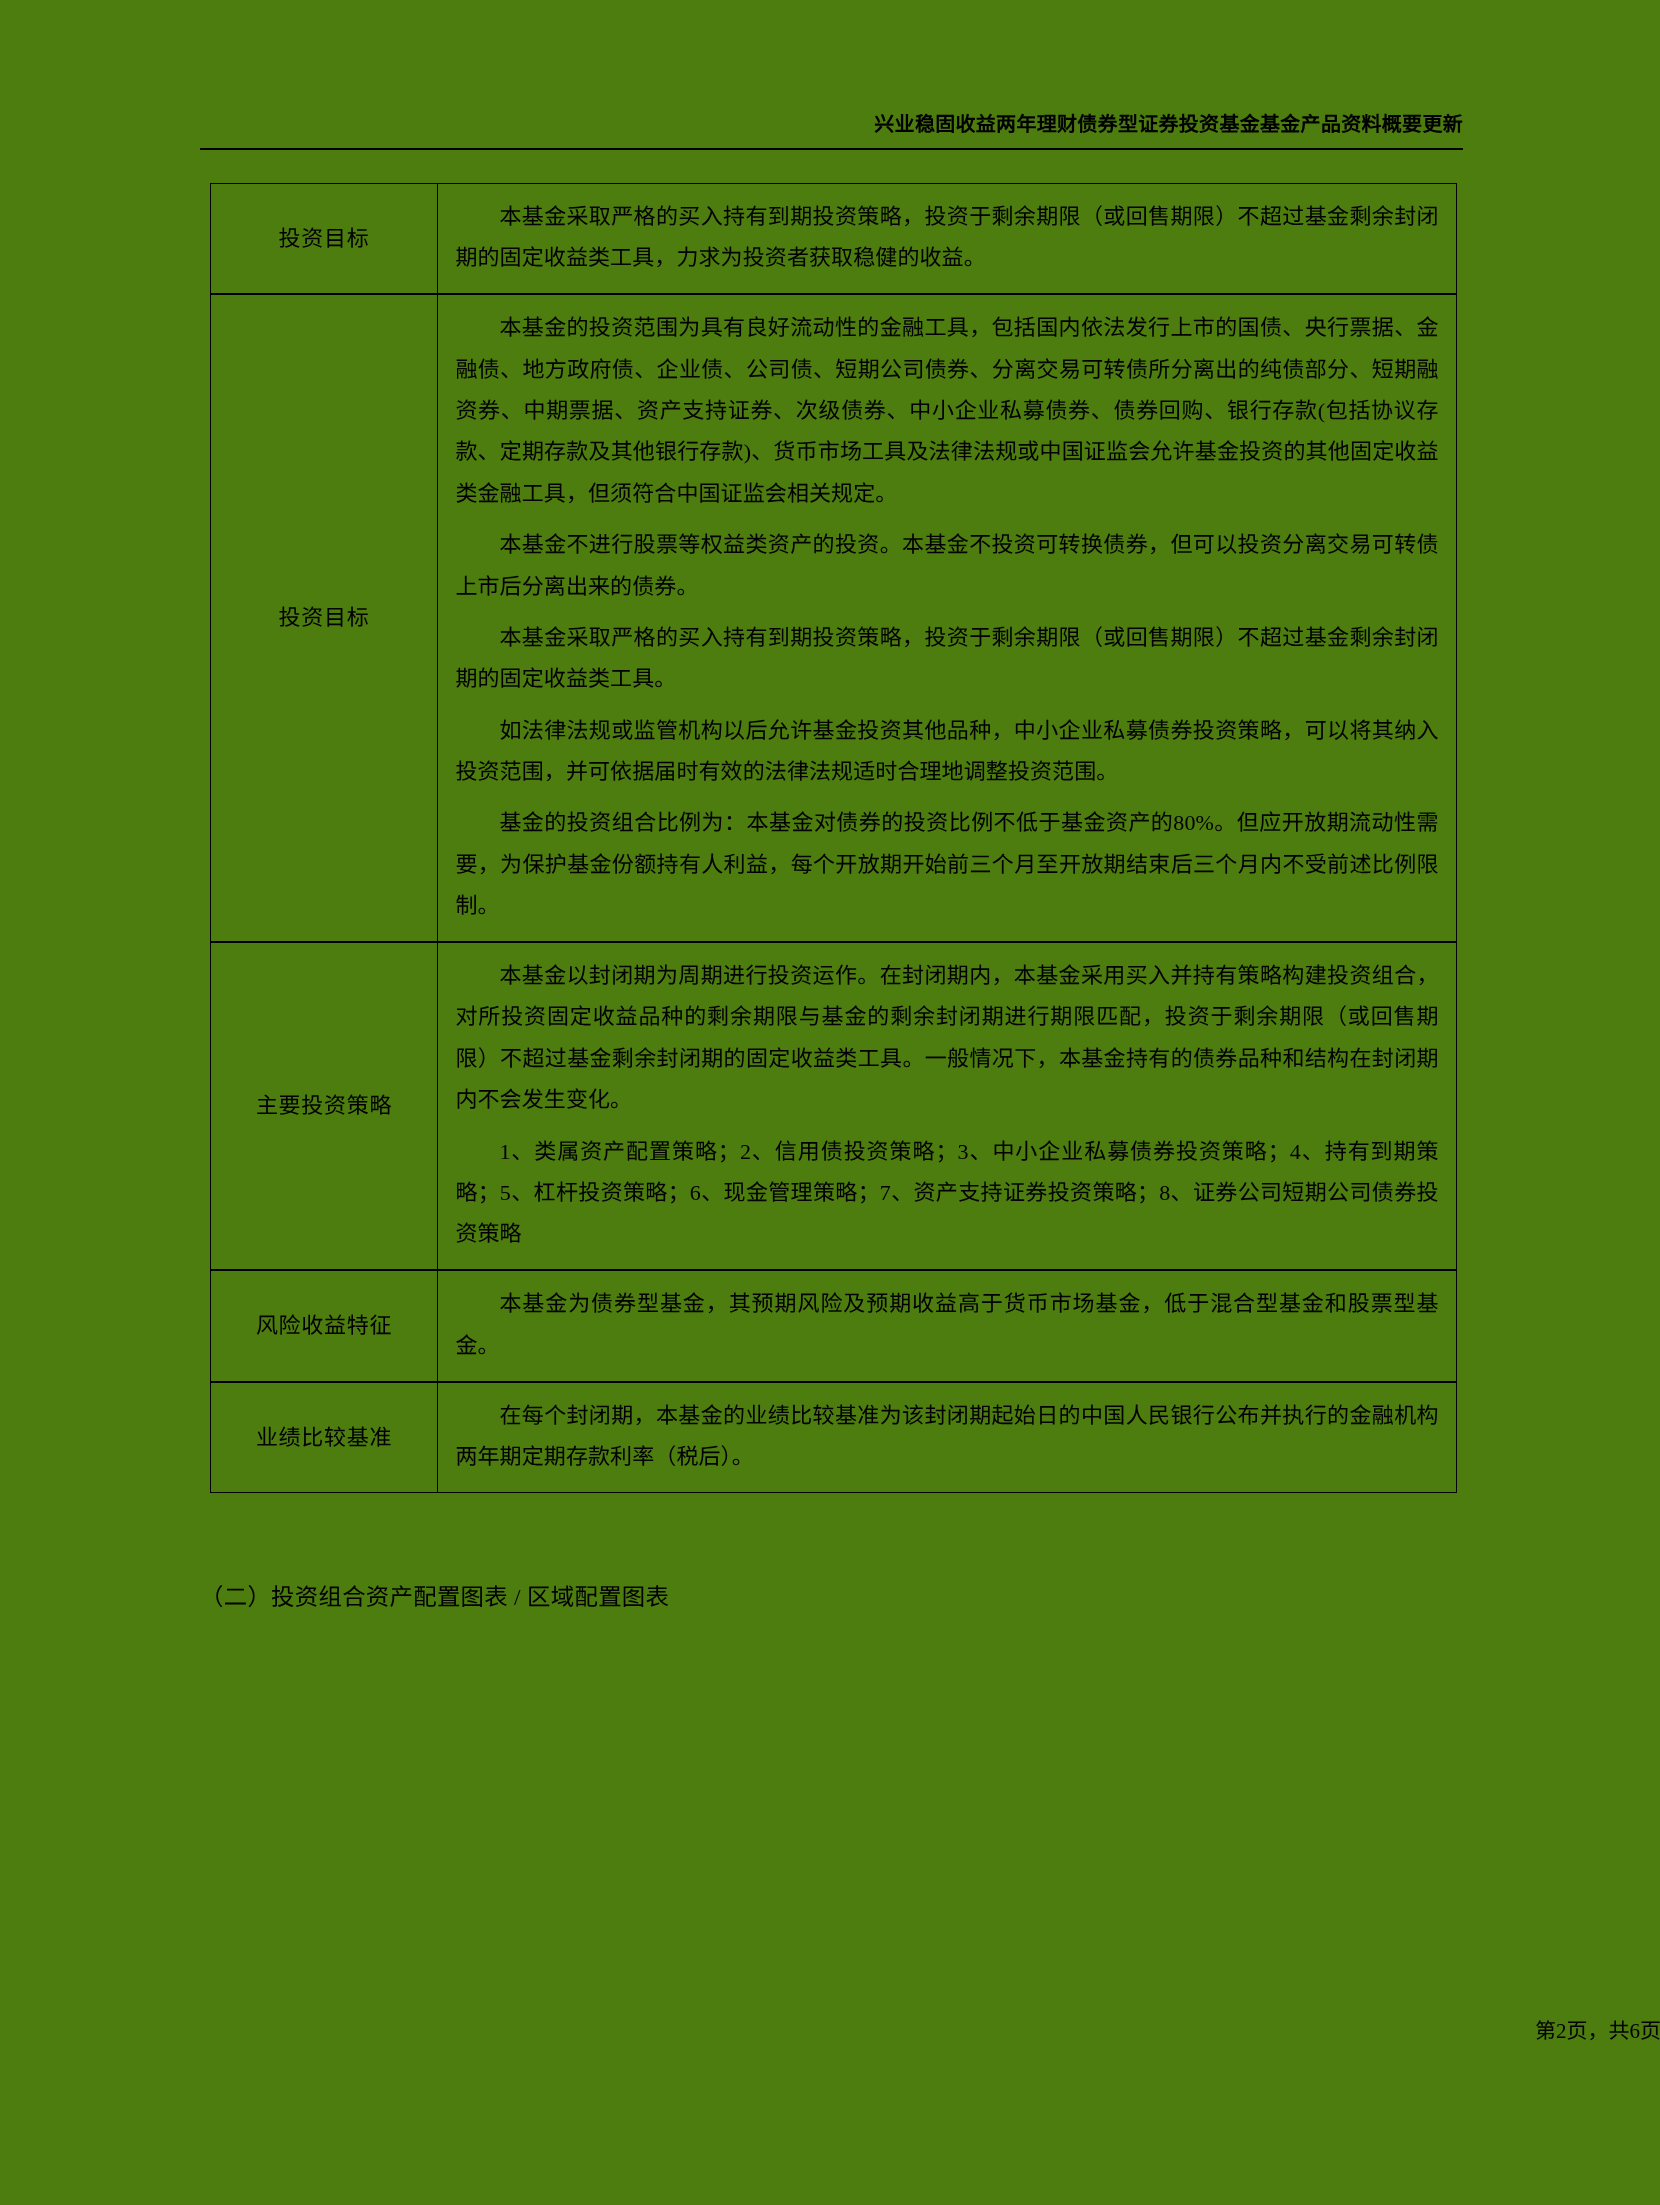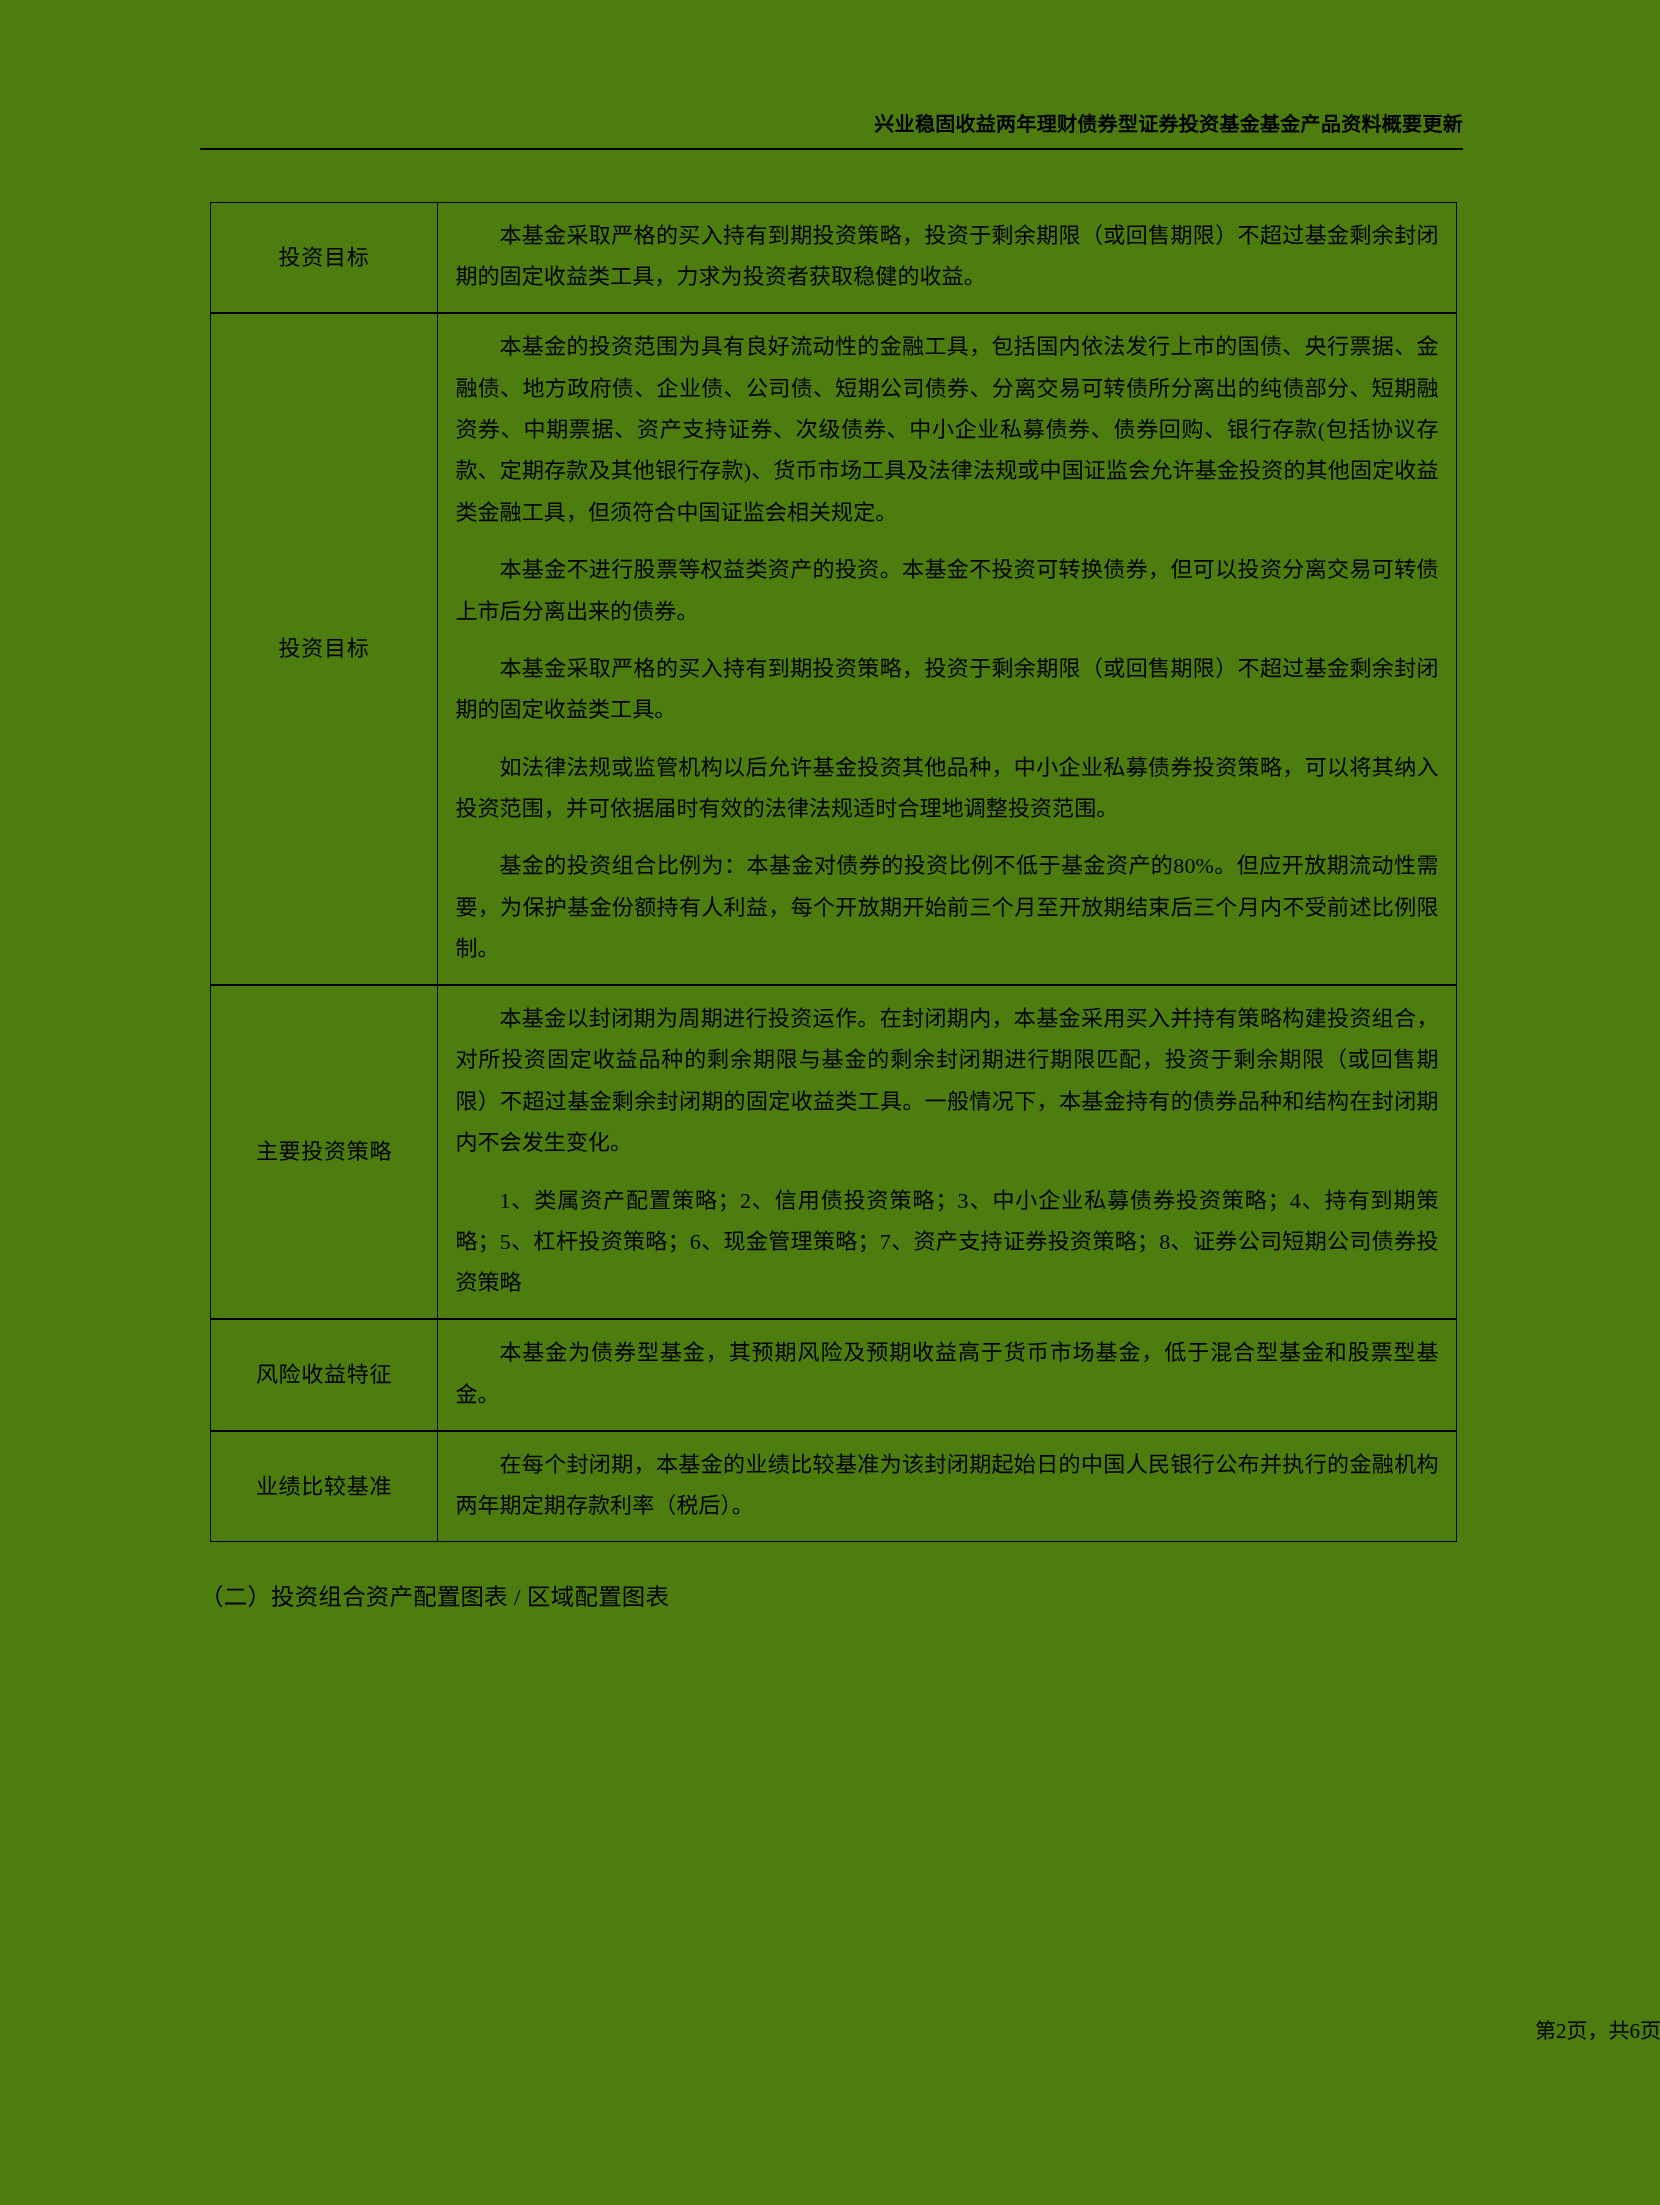--- a/index.html
+++ b/index.html
@@ -40,21 +40,21 @@
     top: 148px;
     left: 200px;
     width: 1263px;
     height: 0;
     border-top: 2.7px solid #000;
   }
 
   
   .info-table {
     position: absolute;
-    top: 202px;
+    top: 183px;
     left: 210px;
     width: 1247px;
     border-collapse: collapse;
     table-layout: fixed;
   }
   .info-table td {
     border: 1.3px solid #000;
     vertical-align: middle;
     padding: 0;
   }
@@ -75,21 +75,21 @@
   .para {
     font-size: 22px;
     line-height: 1.88;
     text-align: justify;
     text-justify: inter-ideograph;
     text-indent: 2em;
     margin: 0;
     letter-spacing: 0.1px;
   }
   .para + .para {
-    margin-top: 16px;
+    margin-top: 10px;
   }
 
   
   .section-heading {
     position: absolute;
     left: 200px;
     top: 1582px;
     font-size: 23.4px;
     font-weight: normal;
     line-height: 1.3;

